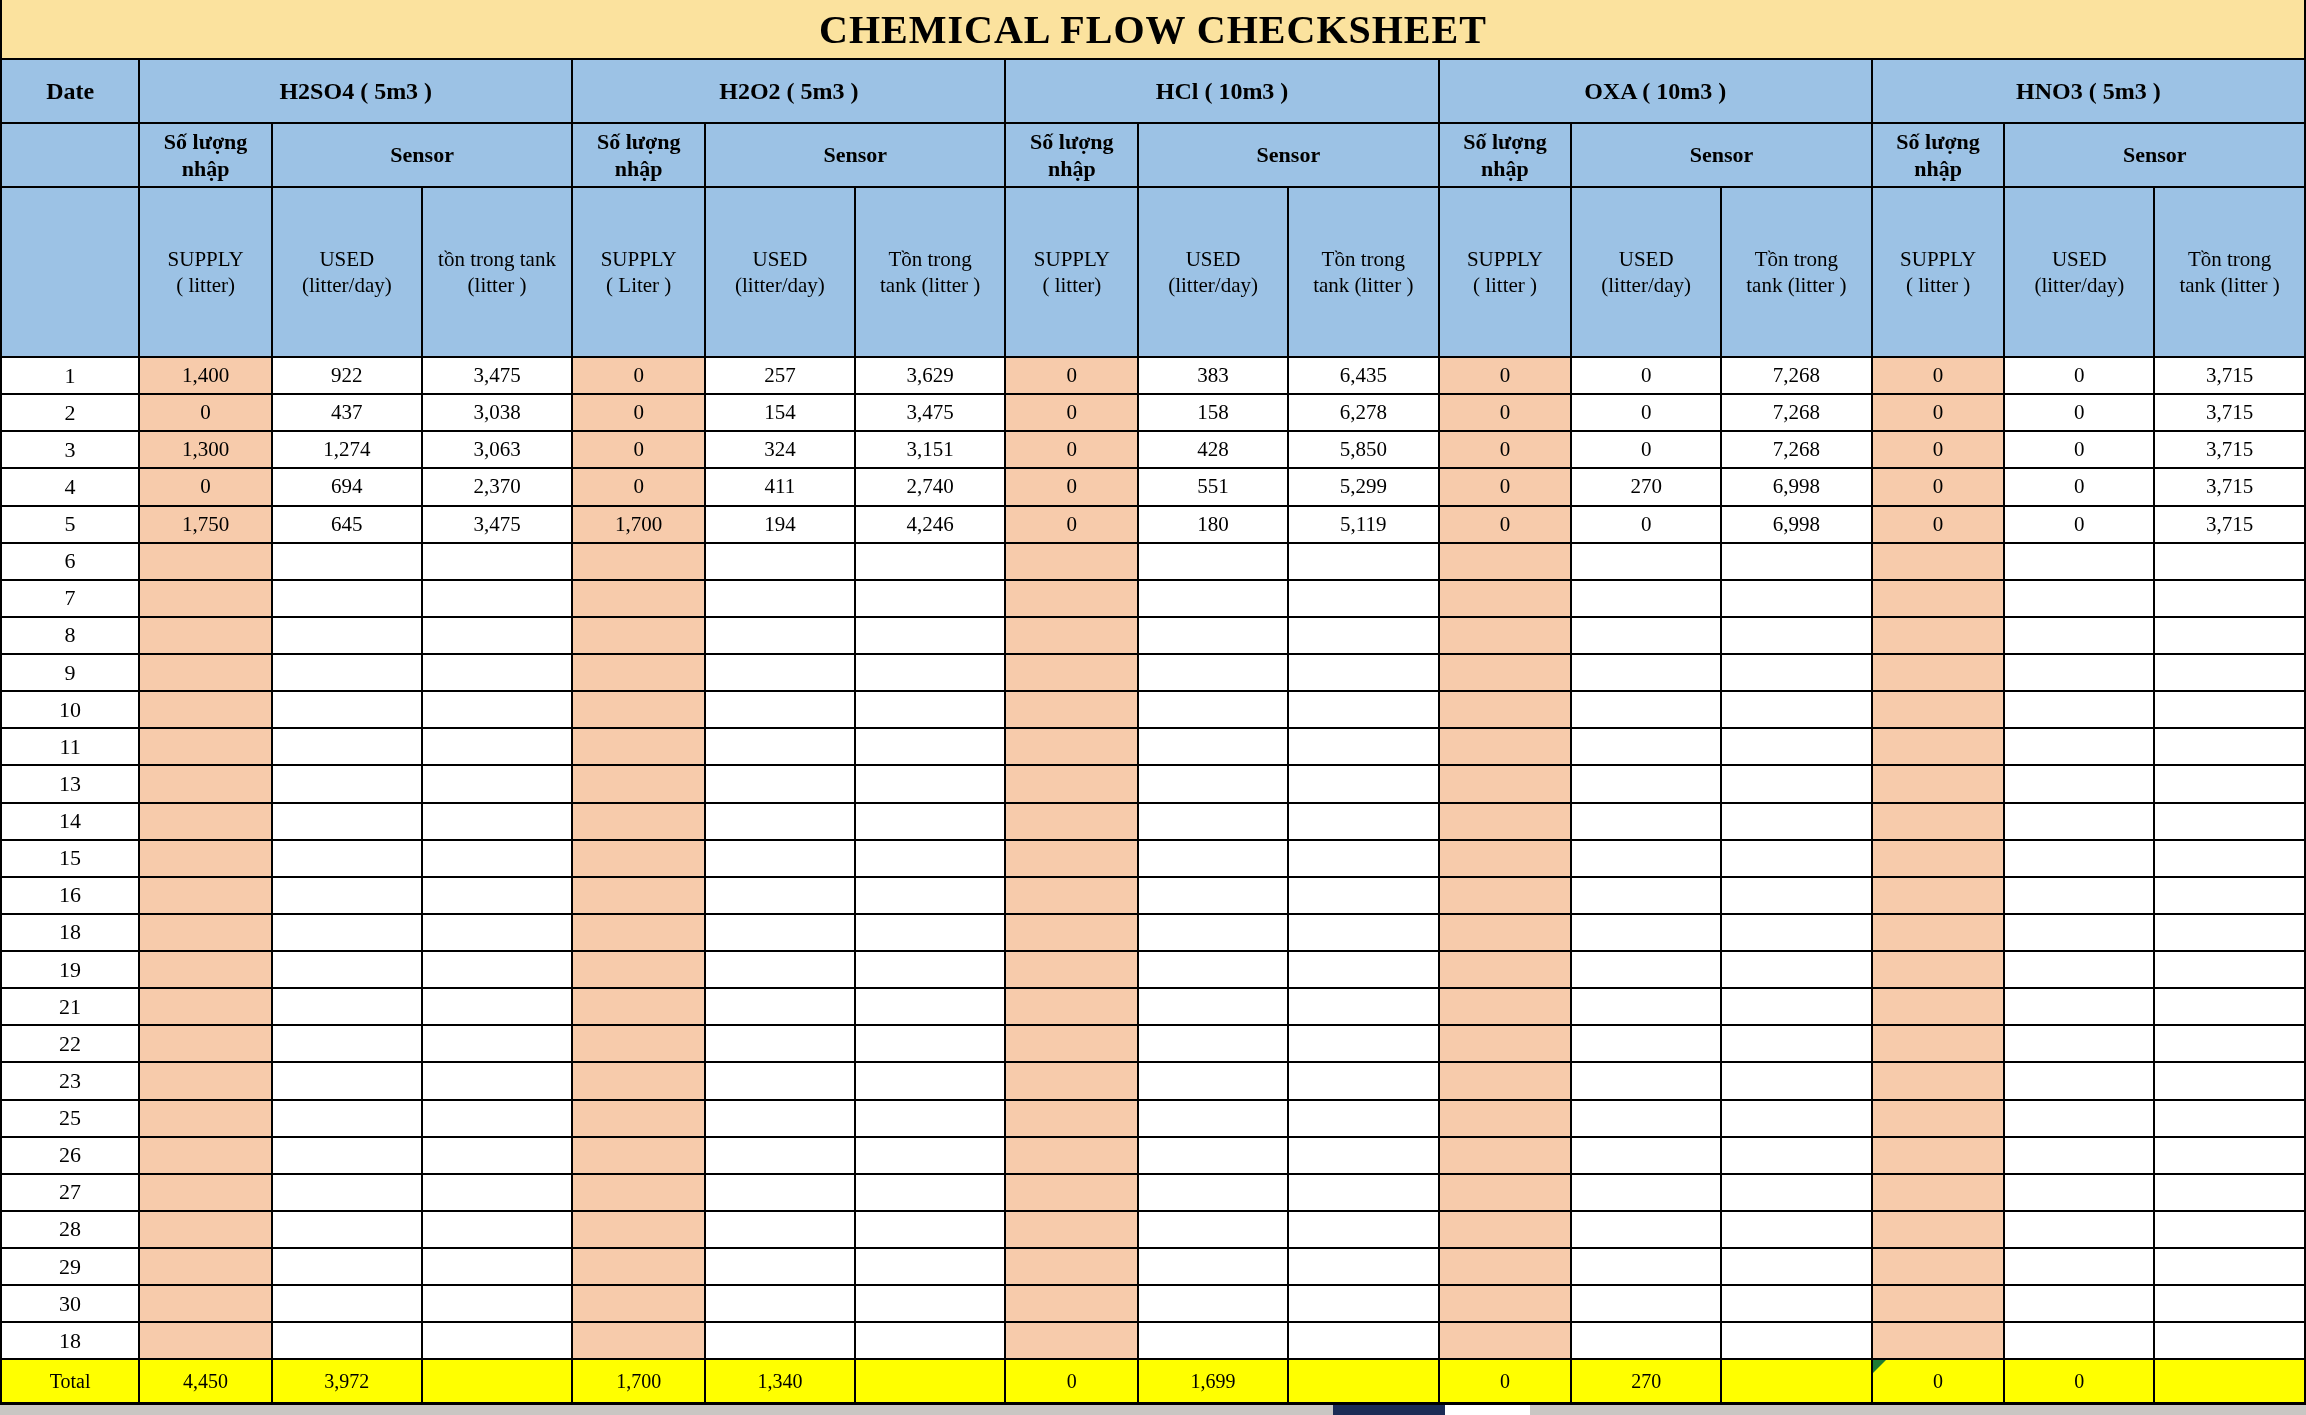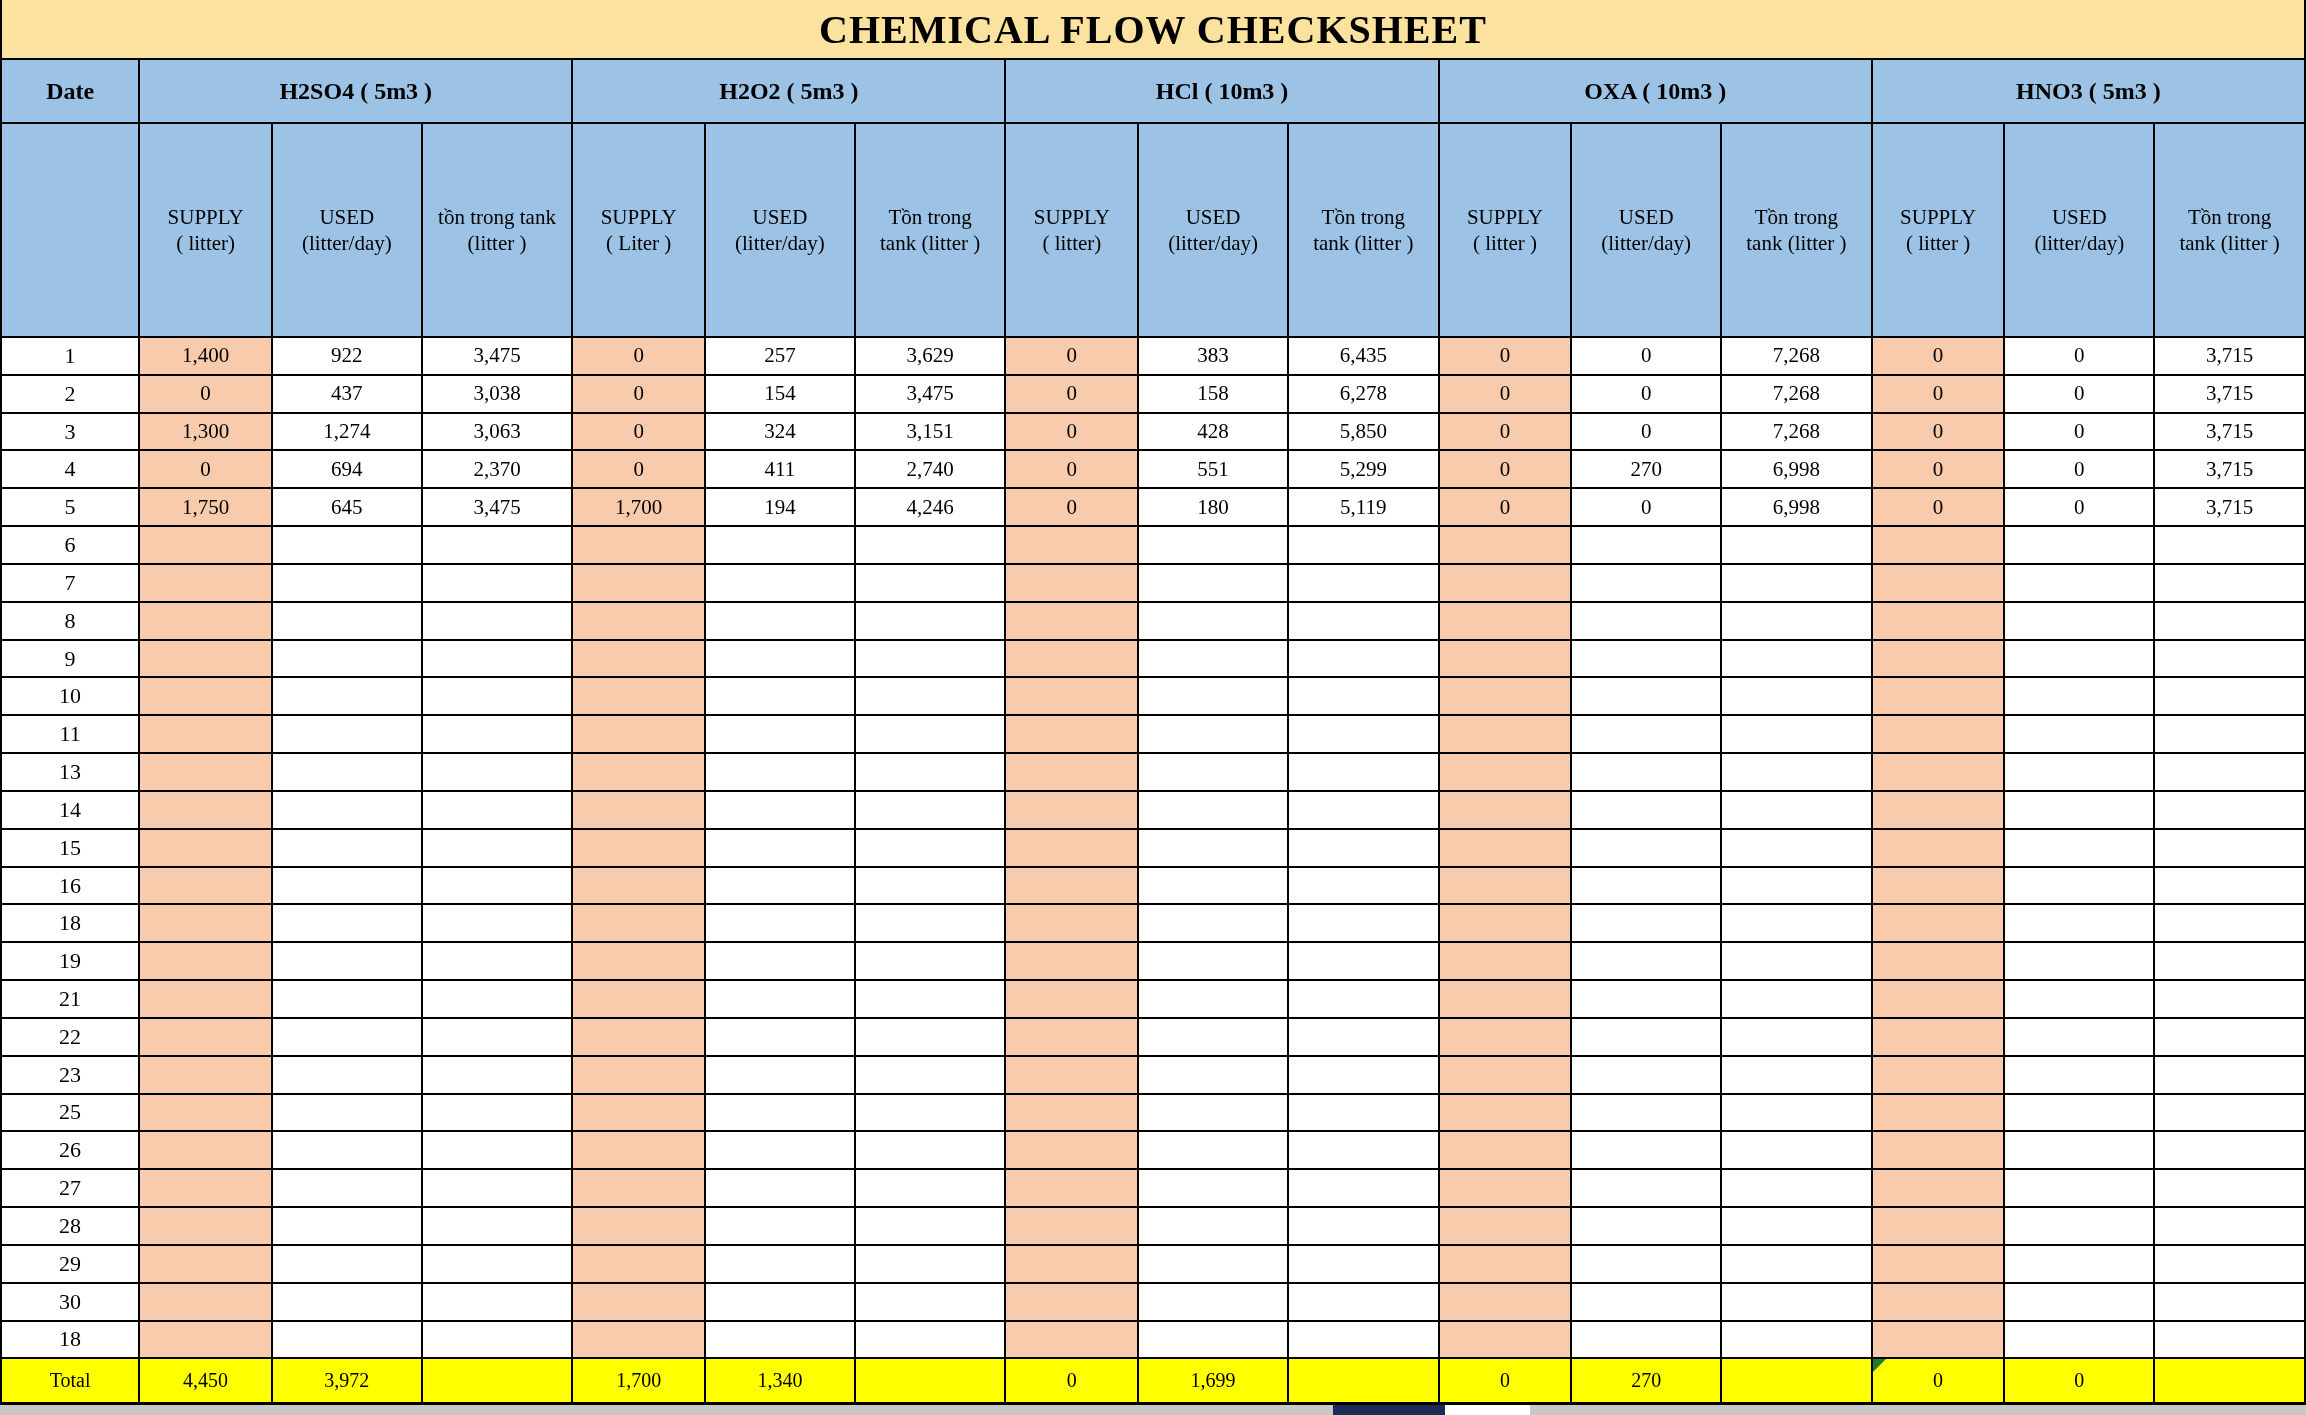--- a/index.html
+++ b/index.html
@@ -38,21 +38,21 @@
   .grid th, .grid td {
     border: 2px solid #000;
     text-align: center; vertical-align: middle;
     overflow: hidden; white-space: nowrap;
     padding: 0 2px;
     color: #000;
   }
   .grid thead th { background: var(--header-blue); white-space: normal; line-height: 1.25; }
   tr.r1 th { height: 64px; font-size: 24px; font-weight: bold; }
   tr.r2 th { height: 64px; font-size: 22px; font-weight: bold; }
-  tr.r3 th { height: 214px; font-size: 21px; font-weight: normal; }
+  tr.r3 th { height: 170px; font-size: 21px; font-weight: normal; }
   tr.r3 .hl { display: block; }
 
   .grid tbody td { height: 32px; font-size: 21px; background: #FFFFFF; }
   .grid tbody td.day { font-size: 22px; }
   .grid tbody td.supply { background: var(--supply-peach); }
 
   .grid tr.total td {
     background: var(--total-yellow);
     height: 38px; font-size: 20px;
     border-bottom: 3px solid #000;
@@ -109,20 +109,33 @@
     </colgroup>
     <thead>
       <tr class="r1">
         <th>Date</th>
         <th colspan="3">H2SO4 ( 5m3 )</th>
         <th colspan="3">H2O2 ( 5m3 )</th>
         <th colspan="3">HCl ( 10m3 )</th>
         <th colspan="3">OXA ( 10m3 )</th>
         <th colspan="3">HNO3 ( 5m3 )</th>
       </tr>
+      <tr class="r2">
+        <th></th>
+        <th>Số lượng nhập</th>
+        <th colspan="2">Sensor</th>
+        <th>Số lượng nhập</th>
+        <th colspan="2">Sensor</th>
+        <th>Số lượng nhập</th>
+        <th colspan="2">Sensor</th>
+        <th>Số lượng nhập</th>
+        <th colspan="2">Sensor</th>
+        <th>Số lượng nhập</th>
+        <th colspan="2">Sensor</th>
+      </tr>
       <tr class="r3">
         <th></th>
 
         <th>
           <span class="hl">SUPPLY</span>
           <span class="hl">( litter)</span>
         </th>
         <th>
           <span class="hl">USED</span>
           <span class="hl">(litter/day)</span>

